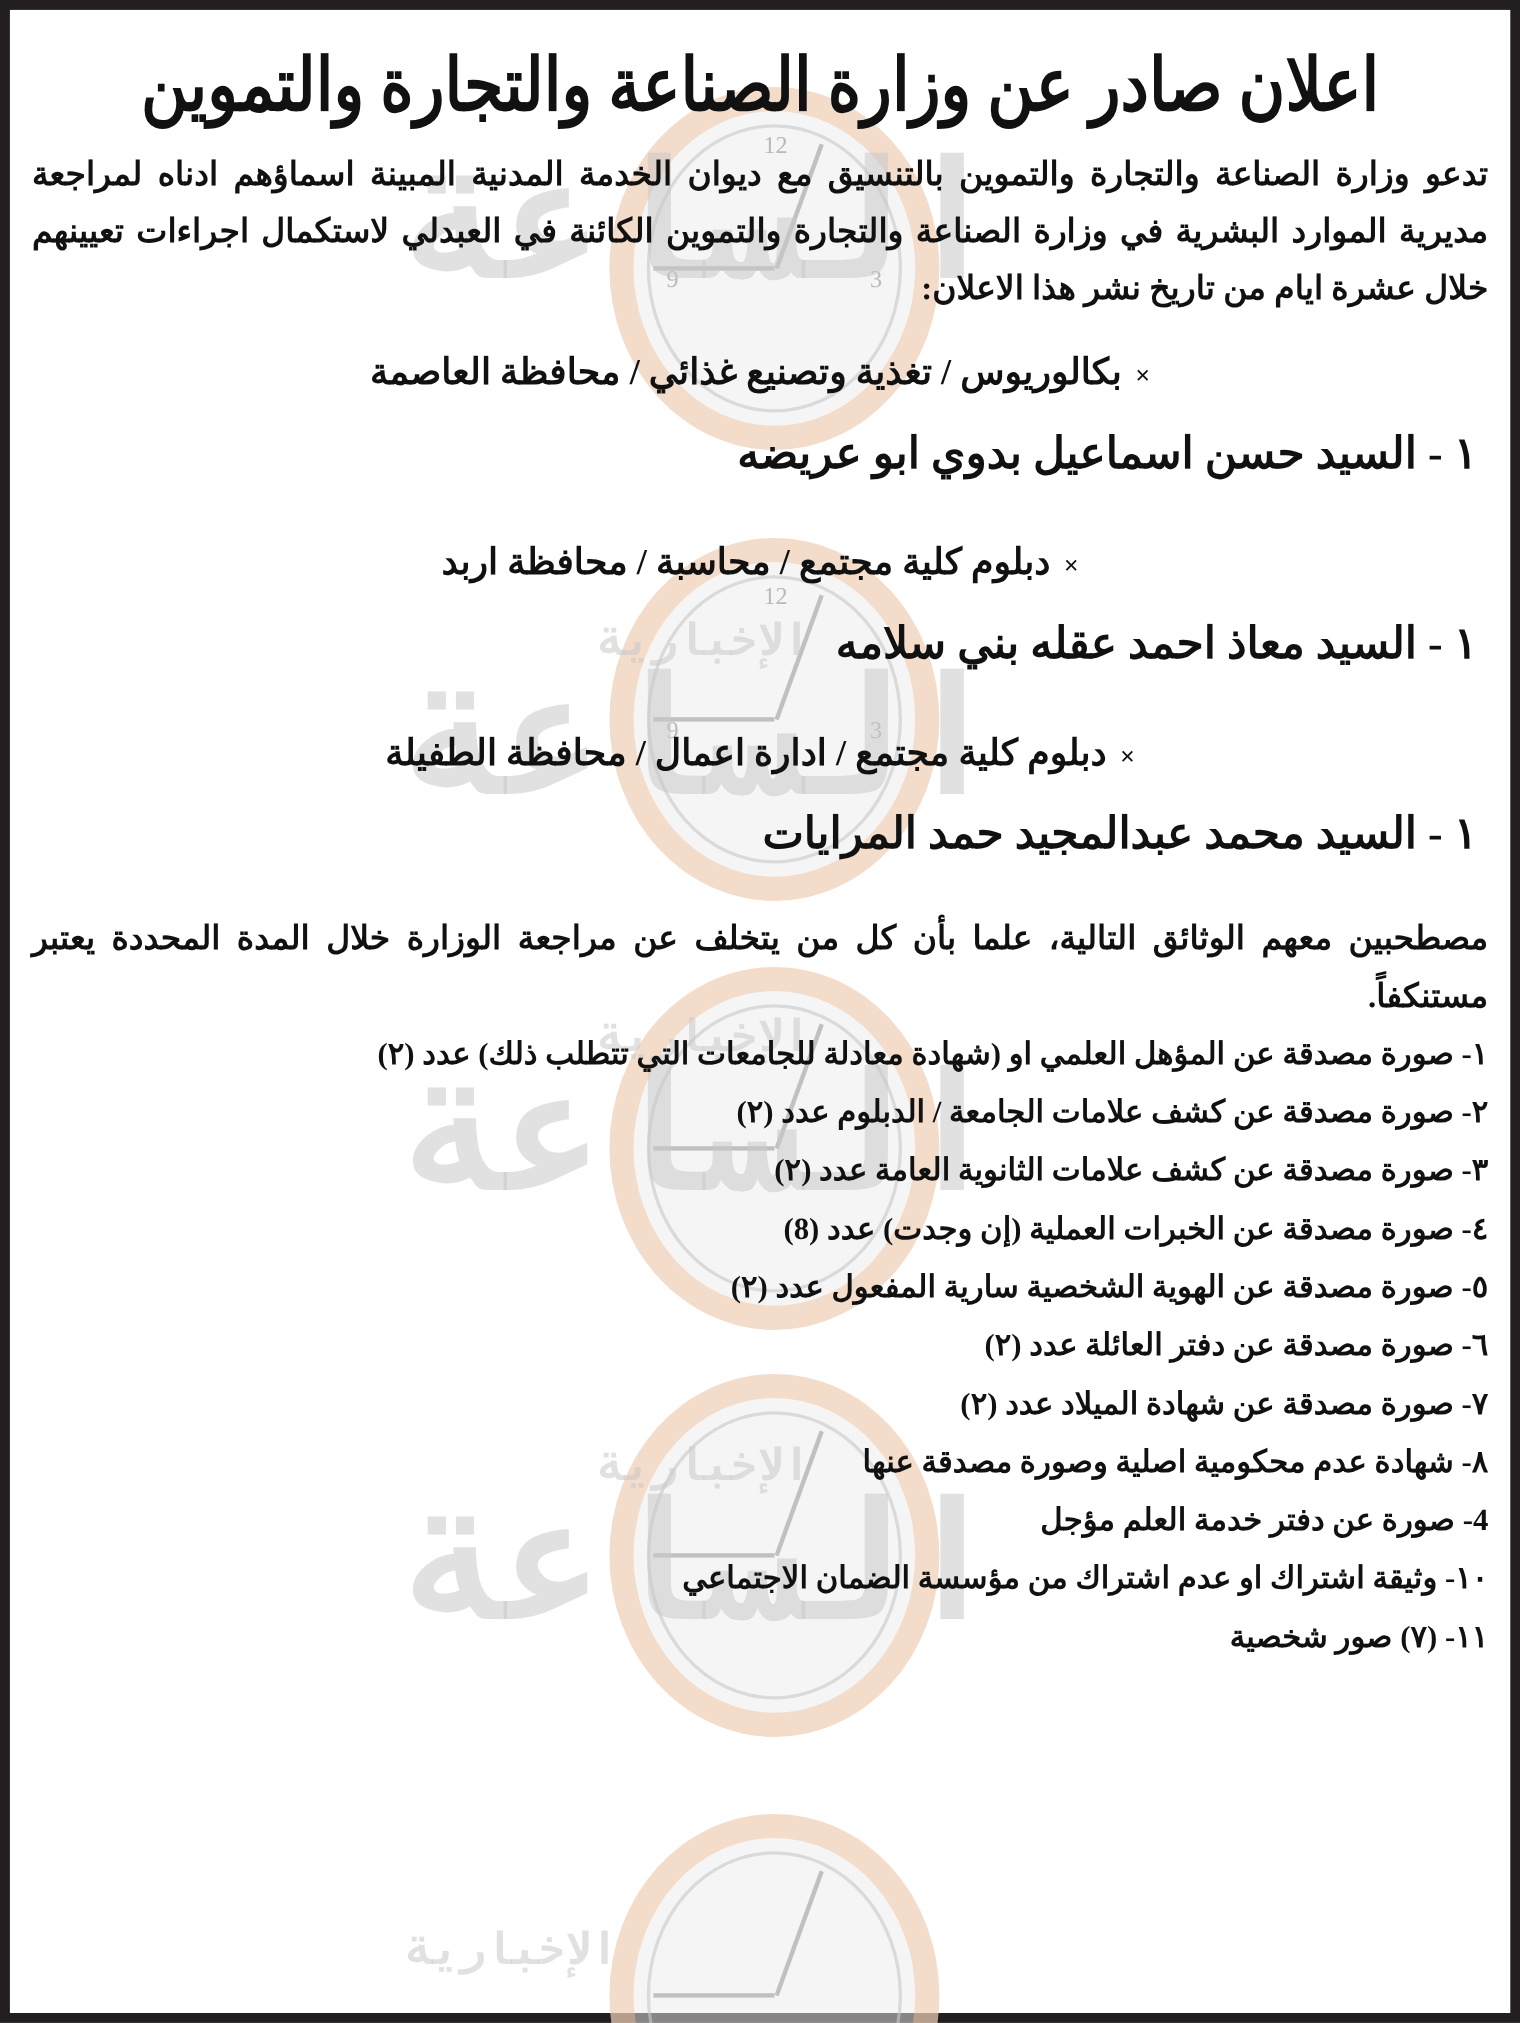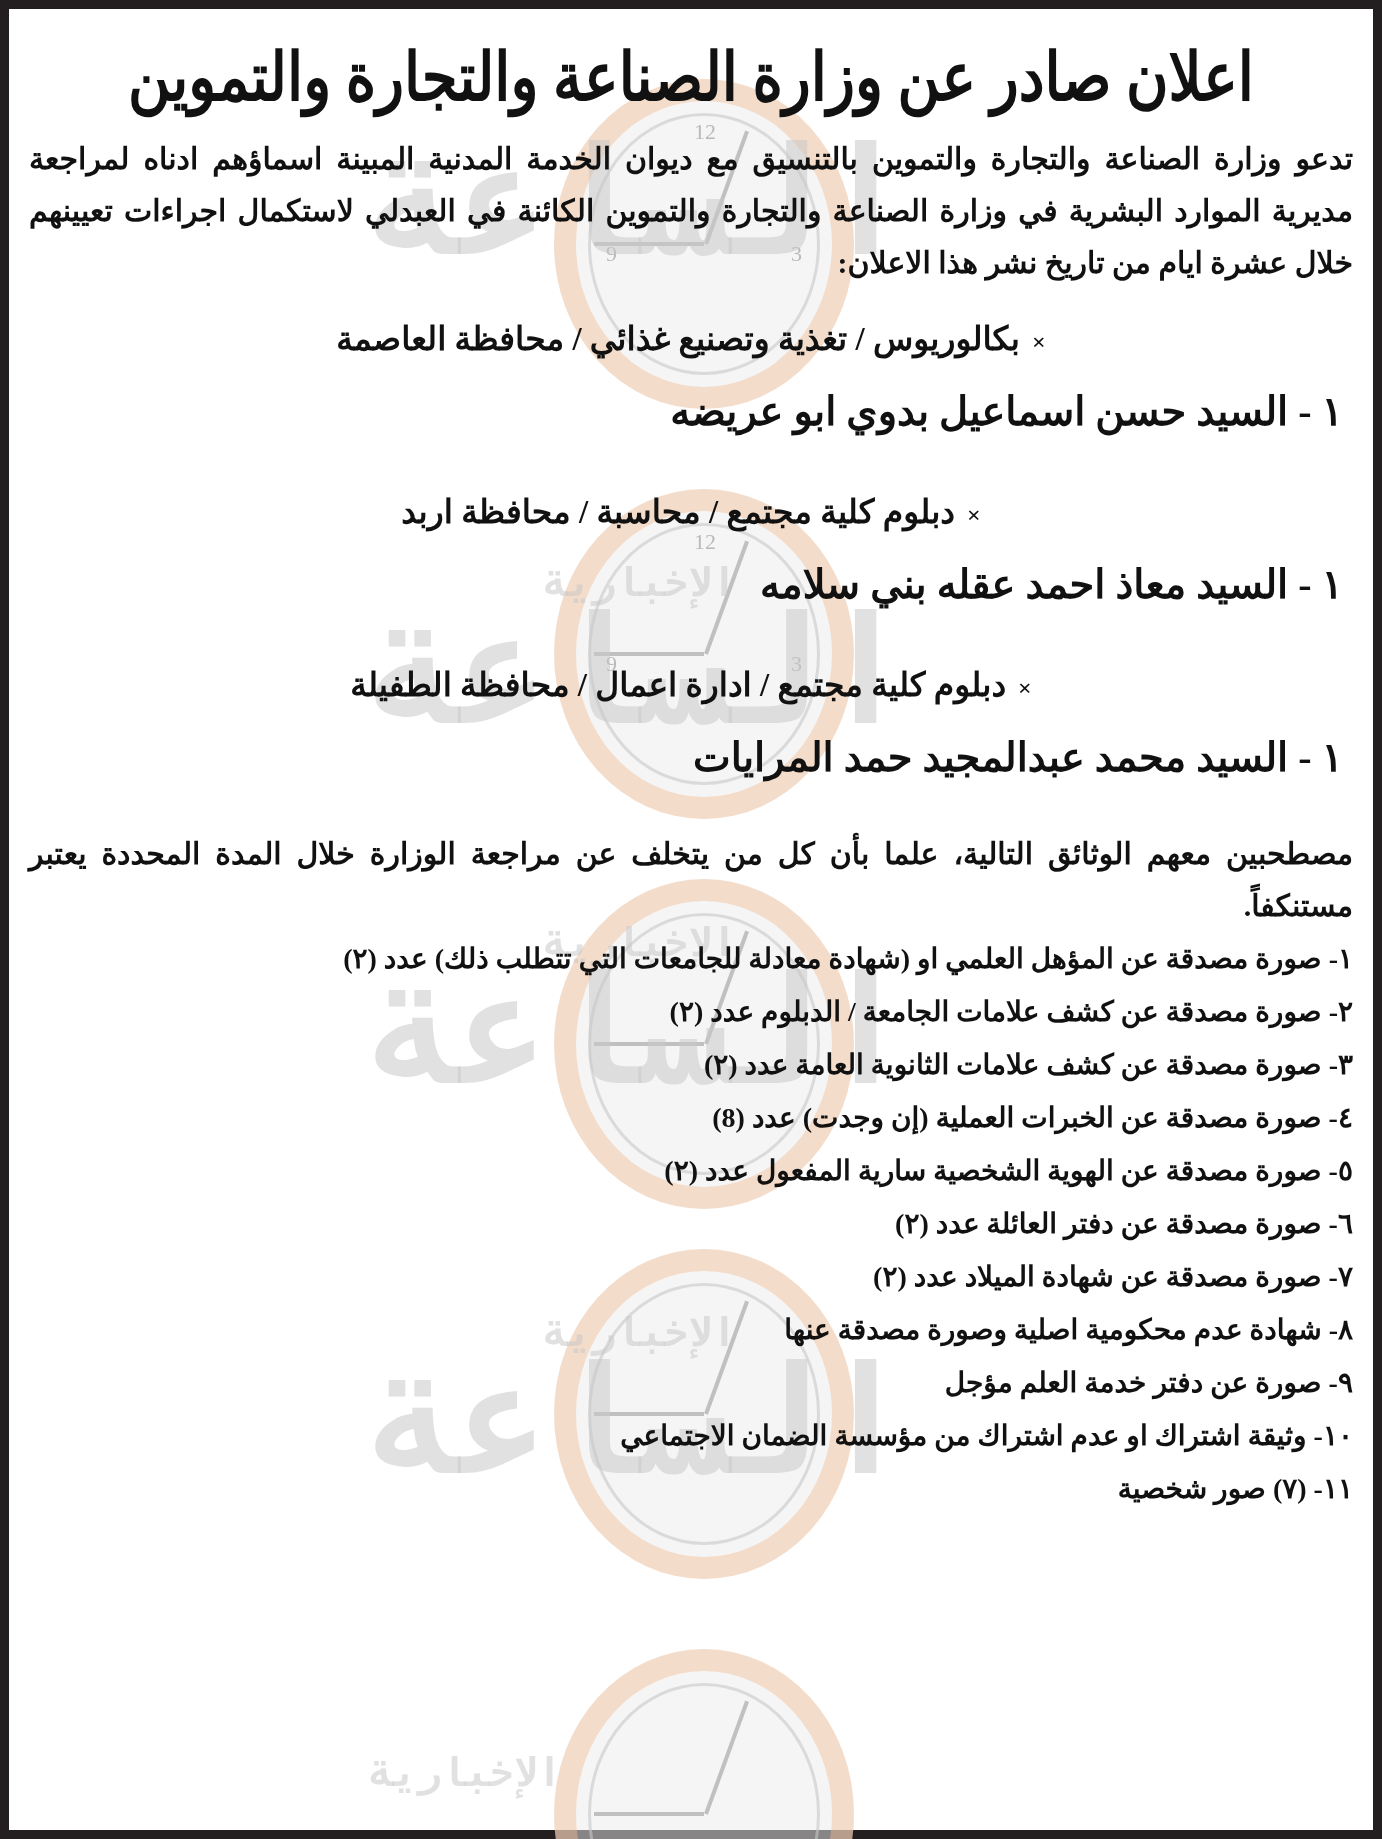--- a/index.html
+++ b/index.html
@@ -145,18 +145,18 @@
 
     <ul class="docs">
       <li>١- صورة مصدقة عن المؤهل العلمي او (شهادة معادلة للجامعات التي تتطلب ذلك) عدد (٢)</li>
       <li>٢- صورة مصدقة عن كشف علامات الجامعة / الدبلوم عدد (٢)</li>
       <li>٣- صورة مصدقة عن كشف علامات الثانوية العامة عدد (٢)</li>
       <li>٤- صورة مصدقة عن الخبرات العملية (إن وجدت) عدد (8)</li>
       <li>٥- صورة مصدقة عن الهوية الشخصية سارية المفعول عدد (٢)</li>
       <li>٦- صورة مصدقة عن دفتر العائلة عدد (٢)</li>
       <li>٧- صورة مصدقة عن شهادة الميلاد عدد (٢)</li>
       <li>٨- شهادة عدم محكومية اصلية وصورة مصدقة عنها</li>
-      <li>٩- صورة عن دفتر خدمة العلم مؤجل</li>
+      <li>4- صورة عن دفتر خدمة العلم مؤجل</li>
       <li>١٠- وثيقة اشتراك او عدم اشتراك من مؤسسة الضمان الاجتماعي</li>
       <li>١١- (٧) صور شخصية</li>
     </ul>
   </div>
 </div>
 
 </body></html>

